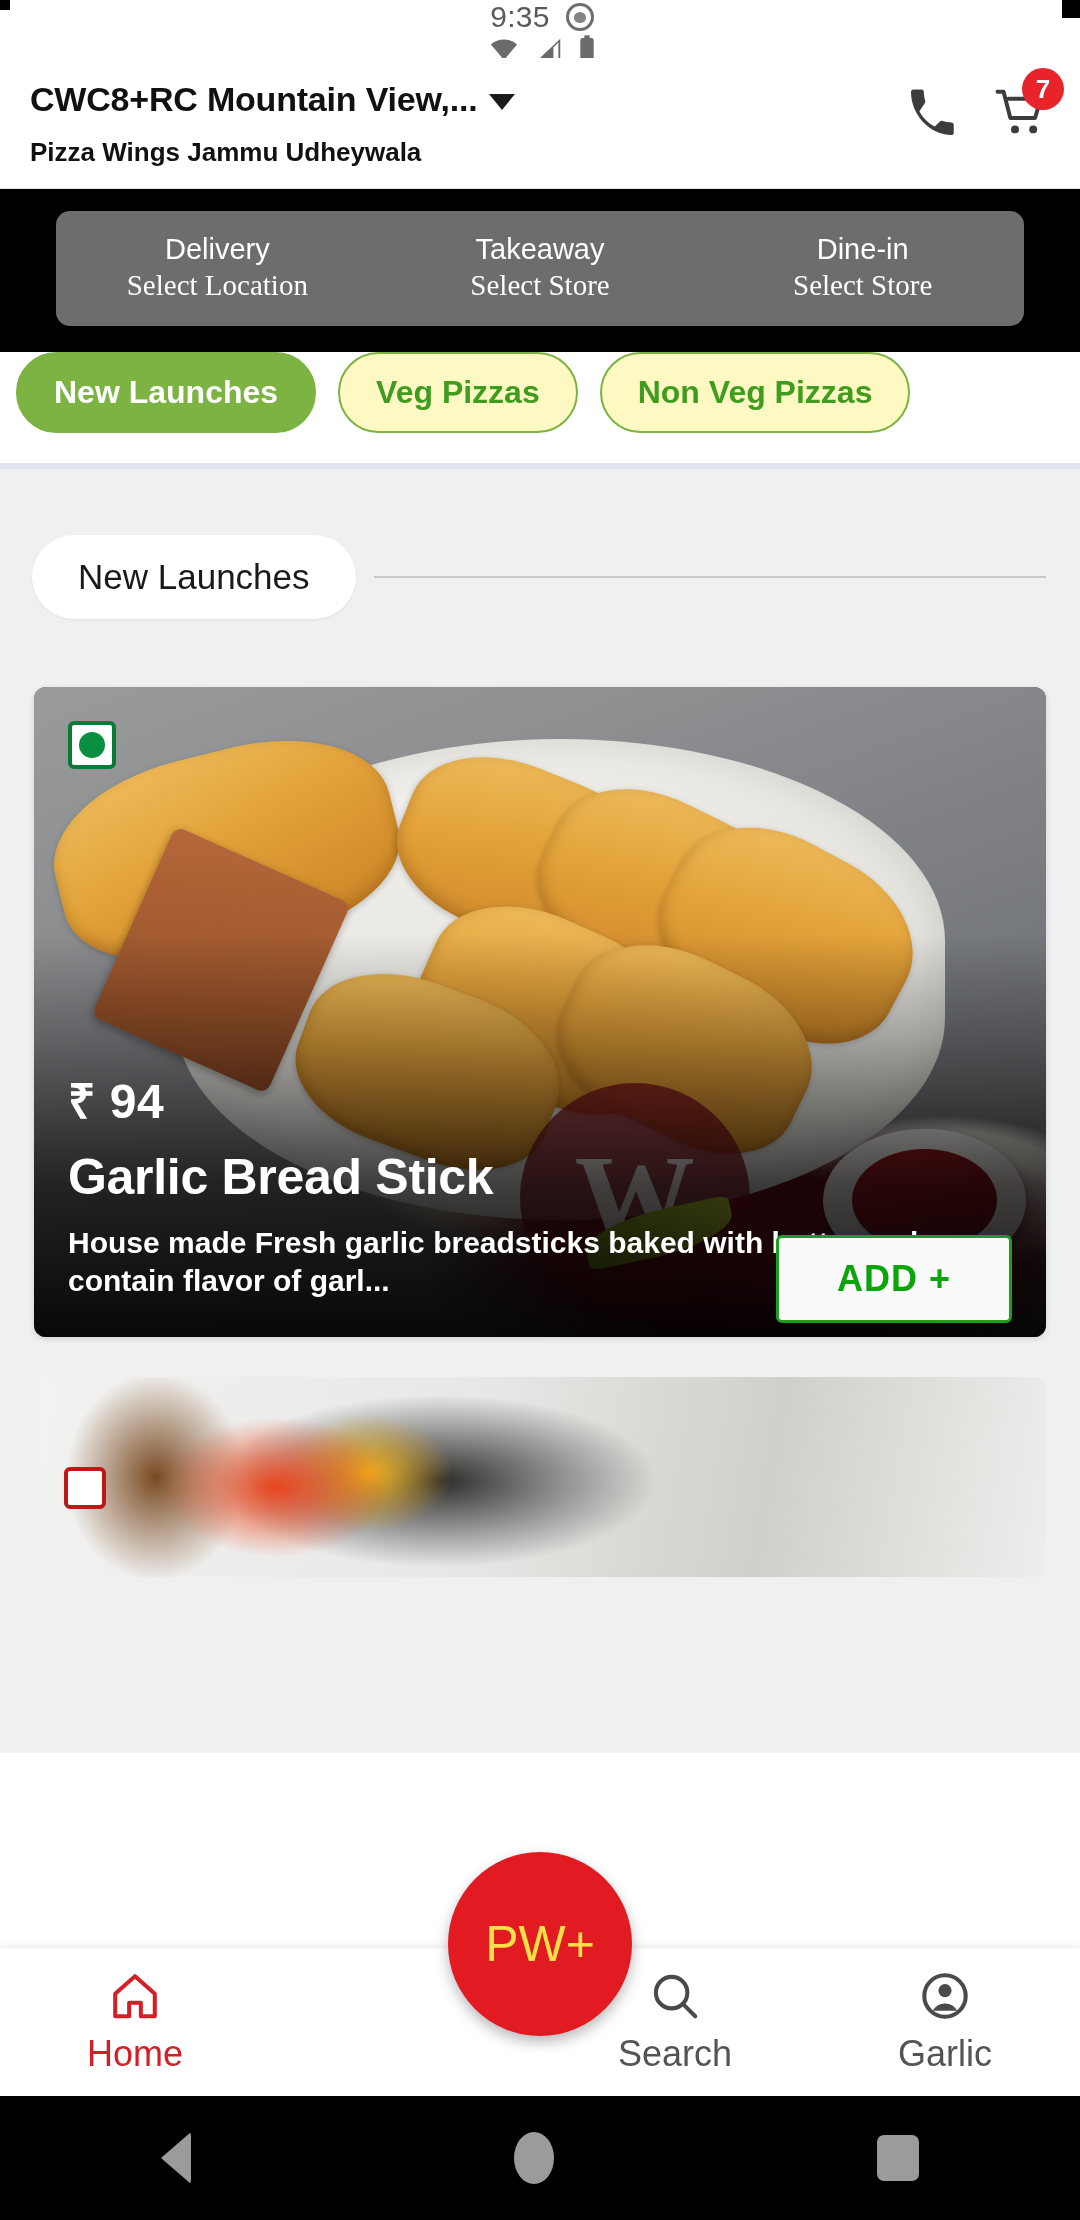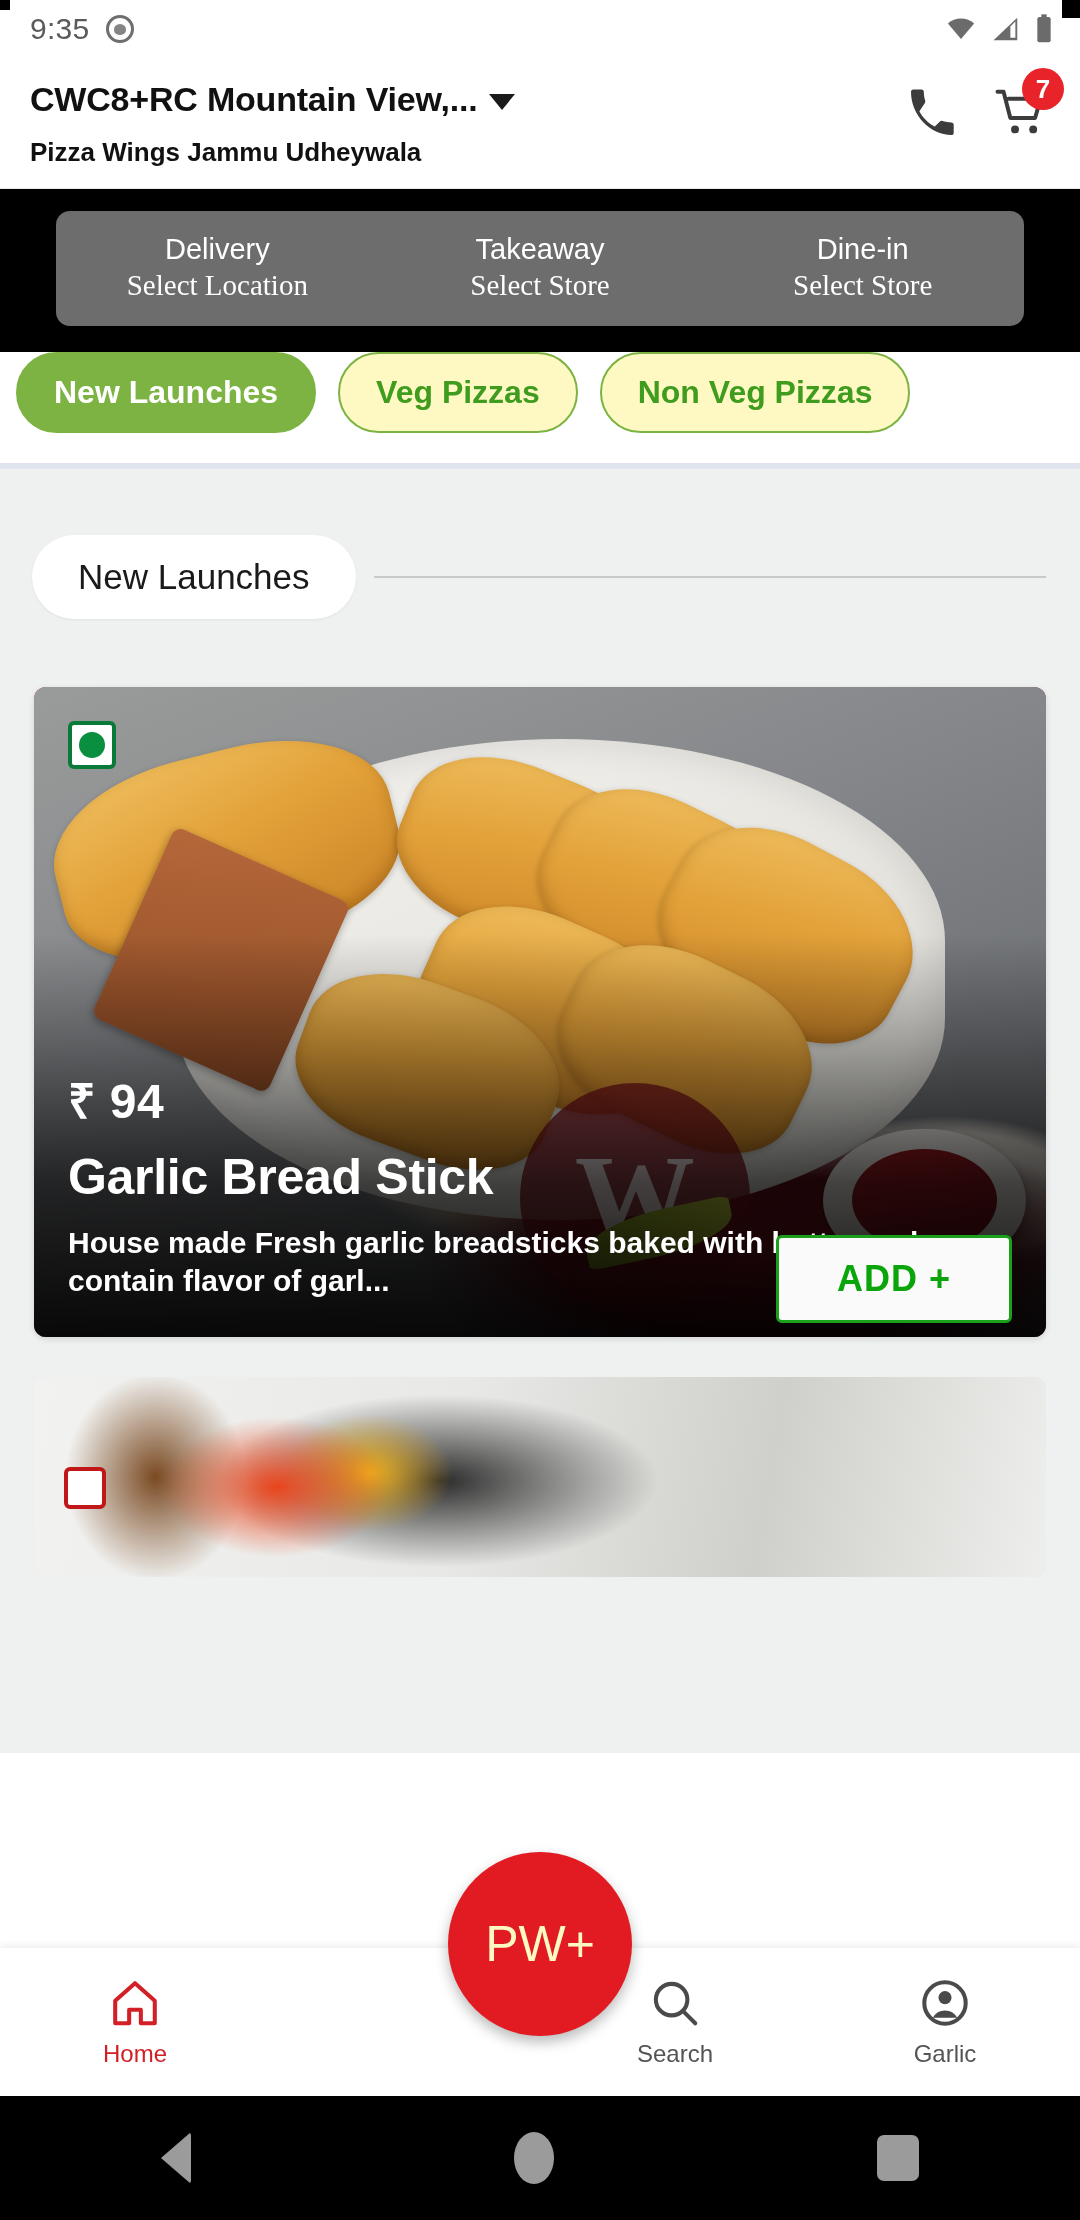--- a/index.html
+++ b/index.html
@@ -11,20 +11,21 @@
     position:relative;
   }
 
   
   .statusbar{
     height:58px; width:100%;
     display:flex; align-items:center; justify-content:space-between;
     padding:0 26px 0 30px;
     background:#fff;
     position:relative;
+    flex-direction:column;
   }
   .sb-left{ display:flex; align-items:center; gap:16px; }
   .sb-time{ font-size:30px; color:#5a5a5a; letter-spacing:.3px; }
   .sb-dot-icon{ width:28px;height:28px;border-radius:50%;border:3px solid #6e6e6e;
       position:relative; display:inline-block; }
   .sb-dot-icon:after{ content:""; position:absolute; left:5px; top:6px; width:12px;height:11px;
       border-radius:50% 50% 45% 45%; background:#6e6e6e; opacity:.85;}
   .sb-right{ display:flex; align-items:center; gap:12px; }
   .sb-corner{ position:absolute; right:0; top:0; width:18px; height:18px; background:#000; }
   .sb-corner-l{ position:absolute; left:0; top:0; width:10px; height:10px; background:#000; }
@@ -172,26 +173,26 @@
       background:#fff; border:4px solid #c01818; border-radius:6px; }
 
   
   .bottomnav{
     position:absolute; left:0; bottom:124px; width:100%; height:148px;
     background:#fff; display:flex; align-items:center;
     box-shadow:0 -2px 8px rgba(0,0,0,.08);
   }
   .nav-item{ flex:1; display:flex; flex-direction:column; align-items:center; gap:10px; }
   .nav-item.spacer{ visibility:hidden; }
-  .nav-label{ font-size:24px; color:#545454; }
+  .nav-label{ font-size:36px; color:#545454; }
   .nav-item.active .nav-label{ color:#d32027; }
   .fab{
     position:absolute; left:50%; transform:translateX(-50%);
     top:-96px; width:184px; height:184px; border-radius:50%;
-    background:#e21b22; color:#fef9c3; font-size:50px;
+    background:#e21b22; color:#fde047; font-size:50px;
     display:flex; align-items:center; justify-content:center;
     box-shadow:0 6px 14px rgba(0,0,0,.28);
   }
 
   
   .androidnav{
     position:absolute; left:0; bottom:0; width:100%; height:124px;
     background:#000; display:flex; align-items:center; justify-content:space-around;
   }
   .an-back{ width:0;height:0;border-top:26px solid transparent;border-bottom:26px solid transparent;

